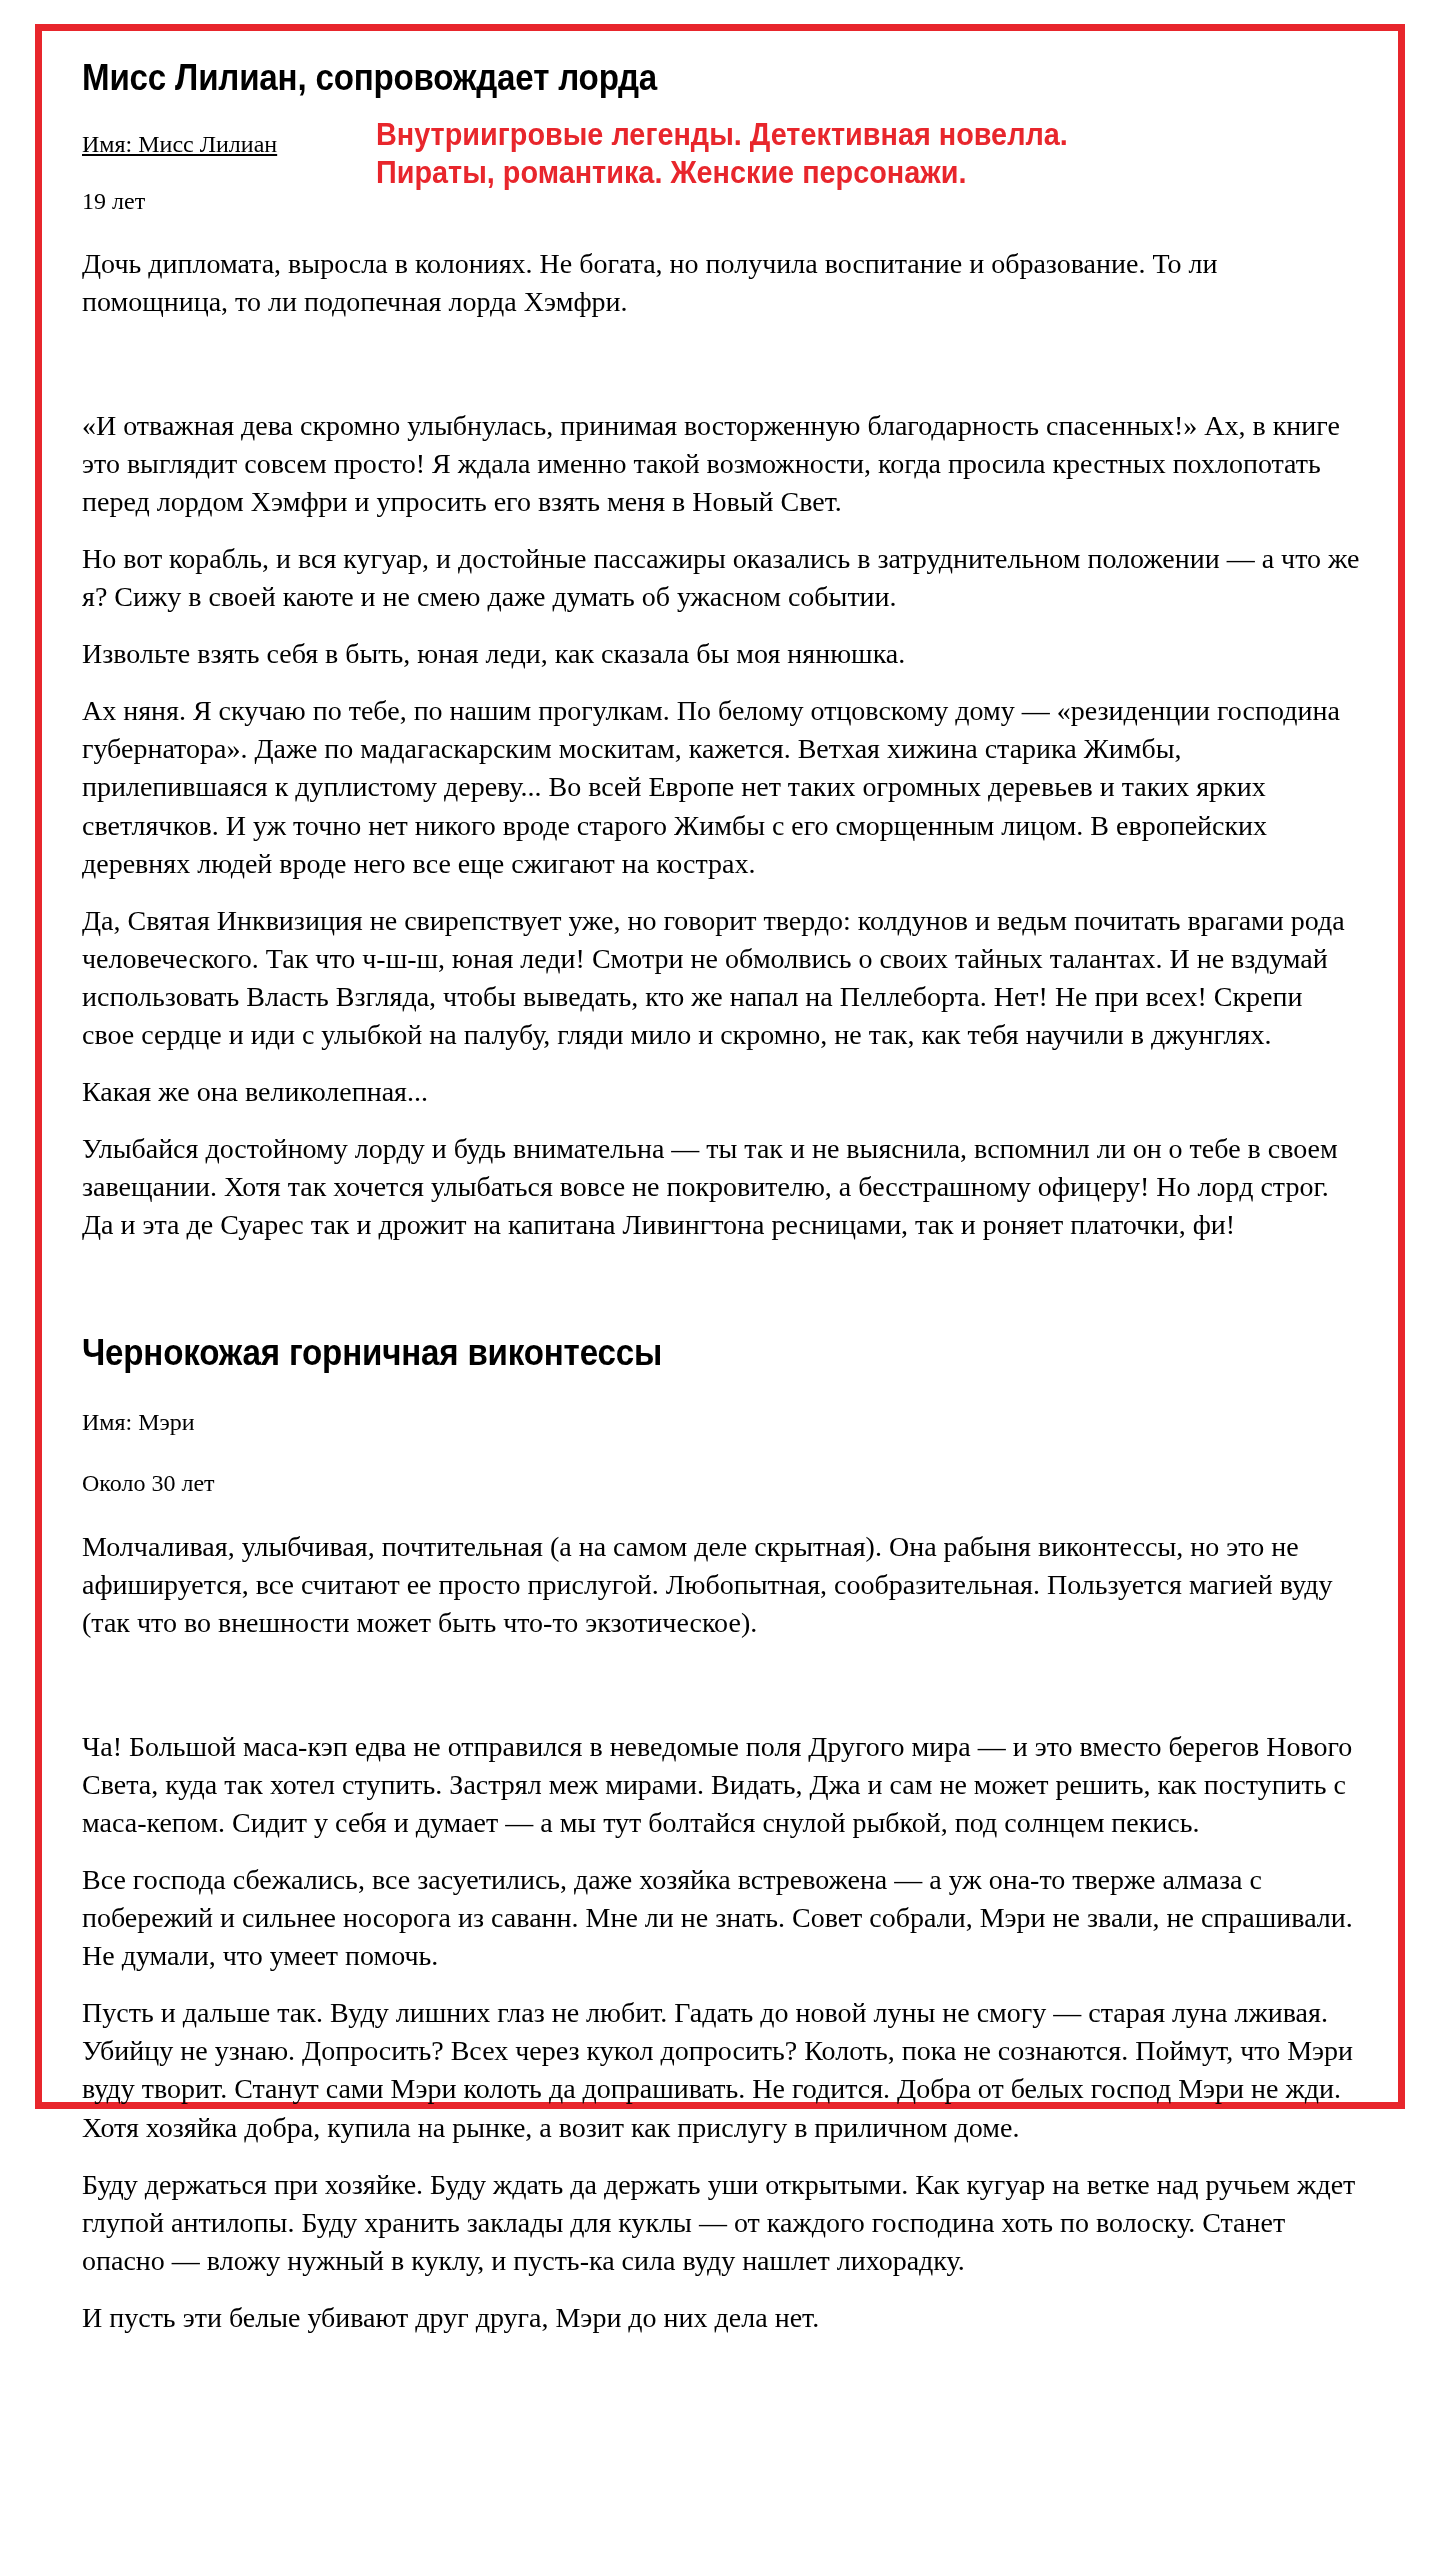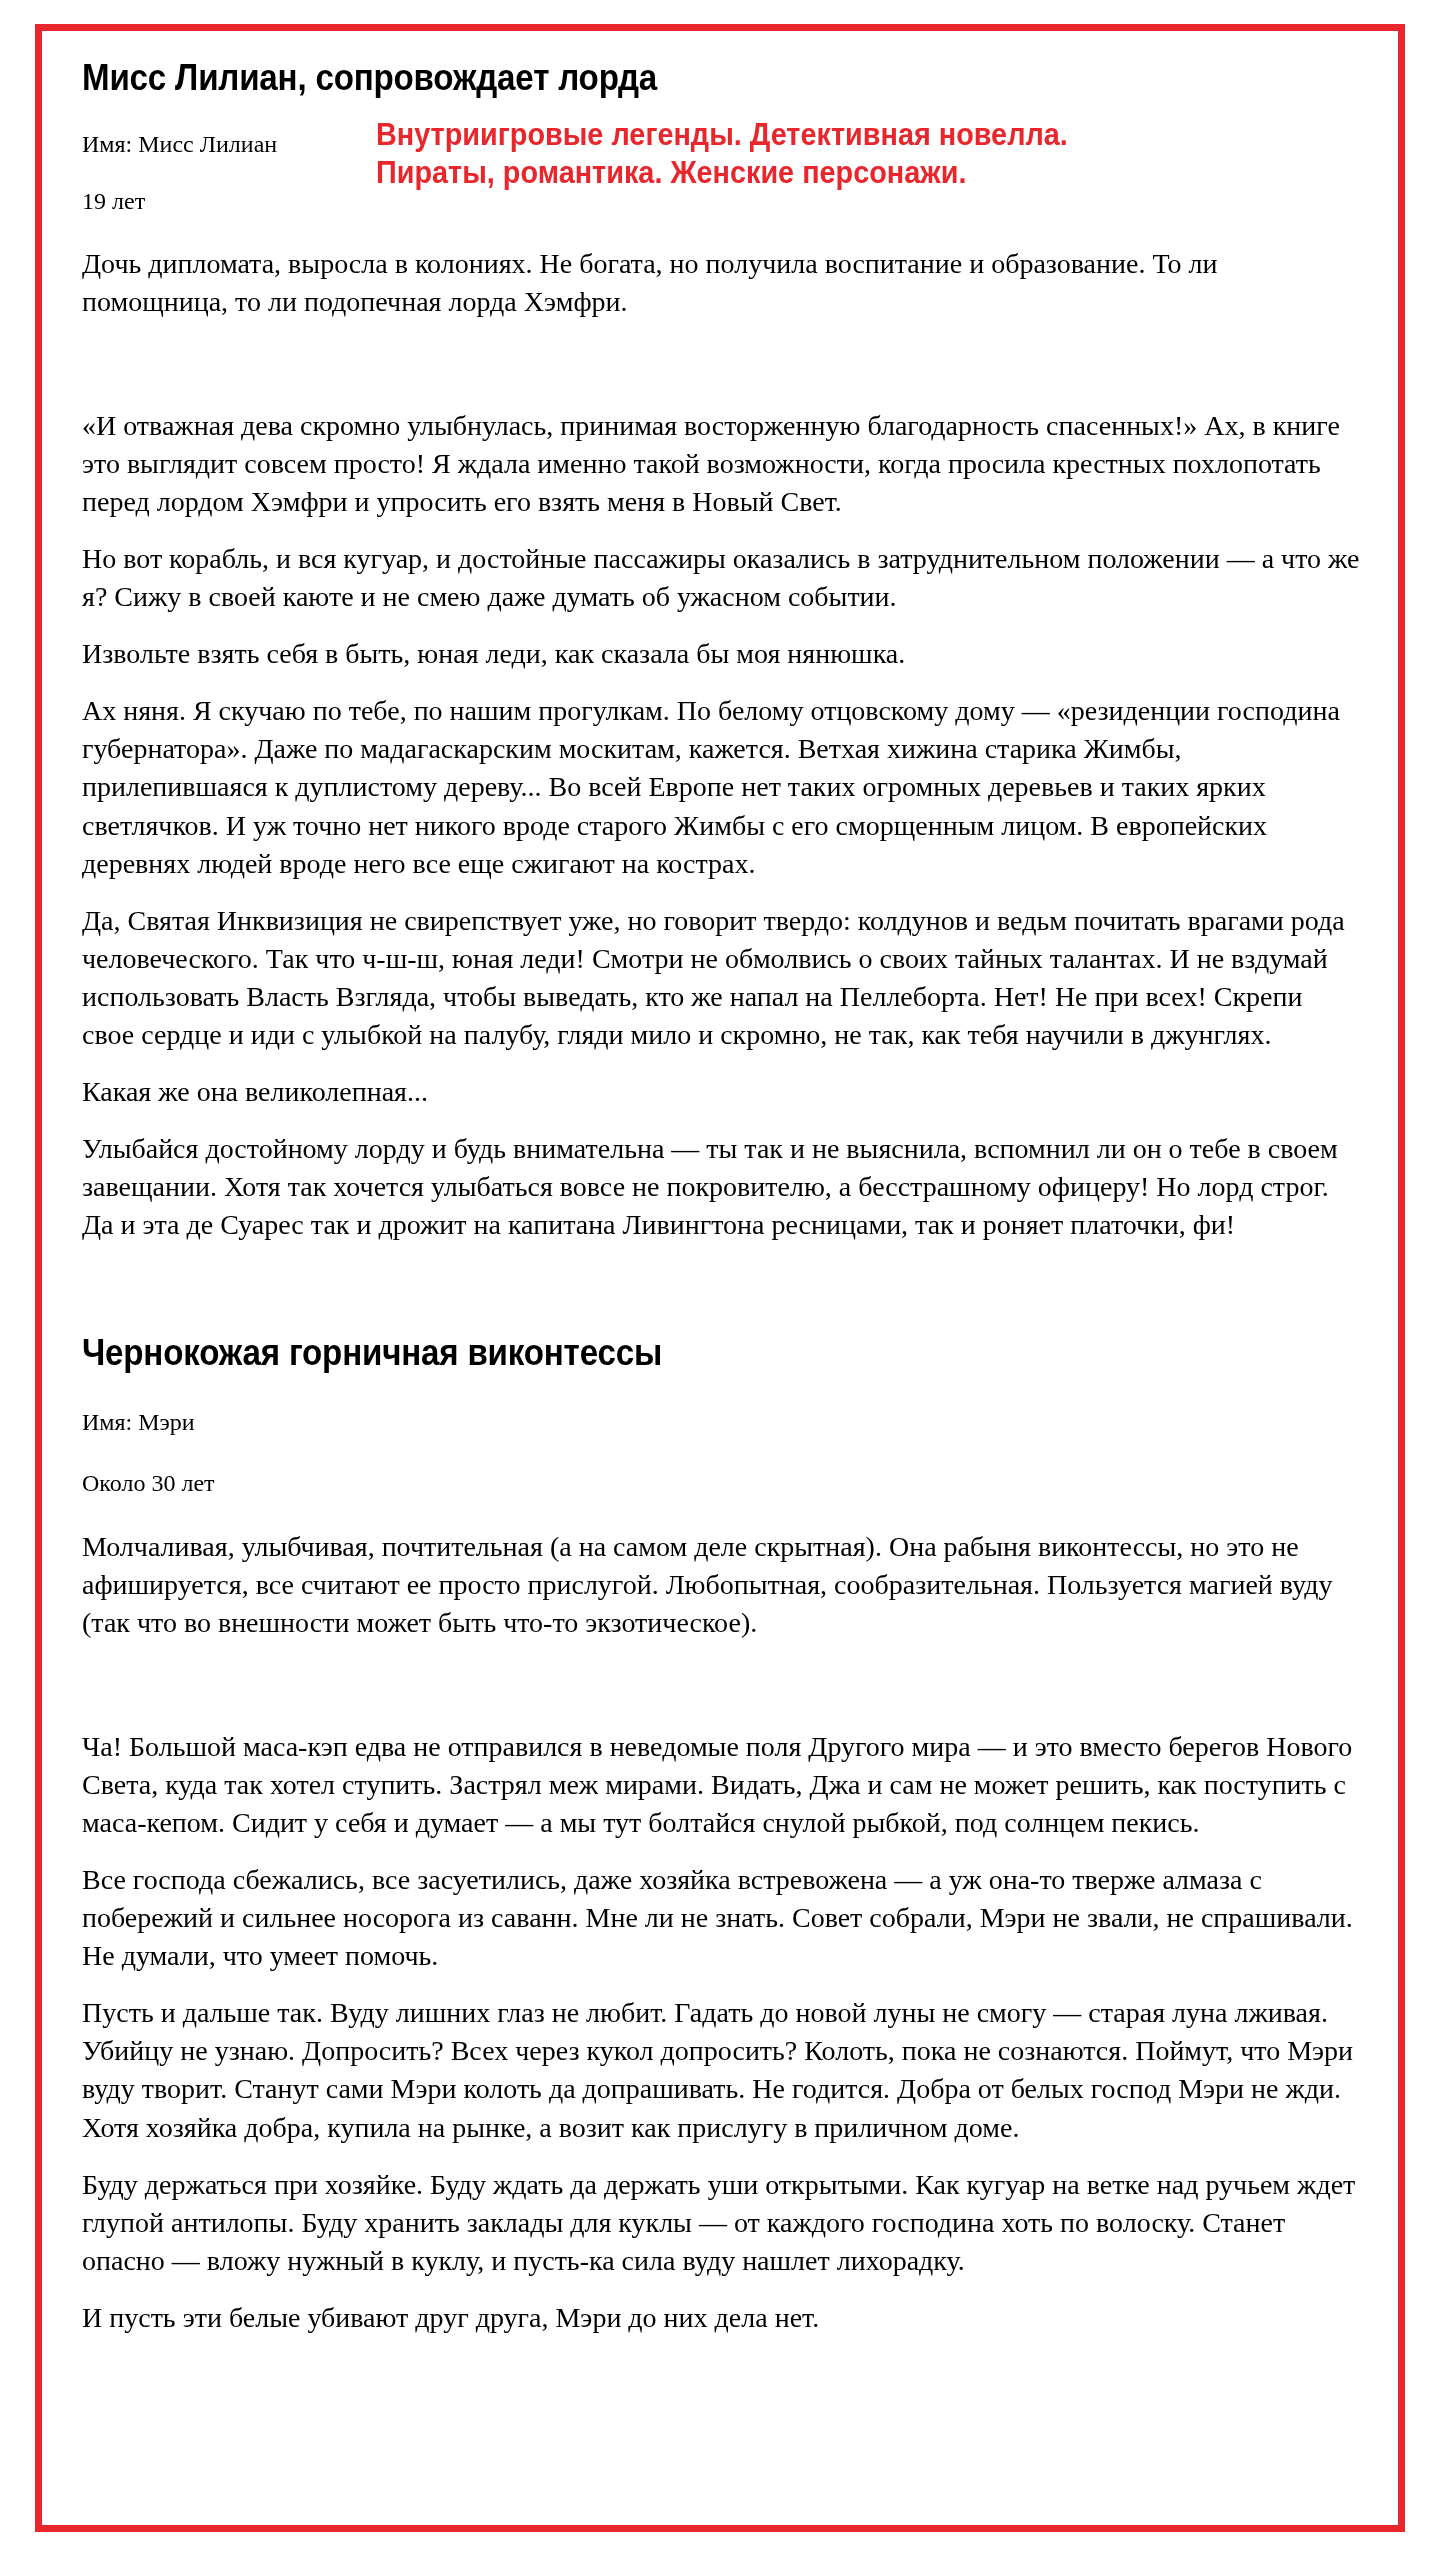--- a/index.html
+++ b/index.html
@@ -14,21 +14,21 @@
     font-family: "Liberation Serif", "DejaVu Serif", serif;
     color: #000000;
     overflow: hidden;
   }
 
   .page {
     position: absolute;
     left: 35px;
     top: 24px;
     width: 1370px;          
-    height: 2508px;
+    height: 2085px;
     box-sizing: border-box;
     border: 7.2px solid #e8262c;
     background: #ffffff;
   }
 
   .page-inner {
     padding: 27px 38px 32px 40px;
     box-sizing: border-box;
     height: 100%;
   }
@@ -67,21 +67,21 @@
     transform-origin: left top;
   }
   .banner div { display: block; }
 
   .meta-line {
     font-size: 24px;
     line-height: 1.42;
     margin: 0;
     white-space: nowrap;
   }
-  .meta-name { padding-top: 24px; }
+  .meta-name { padding-top: 24px; text-decoration: underline; }
   .meta-age  { padding-top: 22.4px; }
 
   
   p.body {
     font-size: 28px;
     line-height: 1.36;
     margin: 0 0 19px 0;
     text-align: left;
     hyphens: none;
   }

